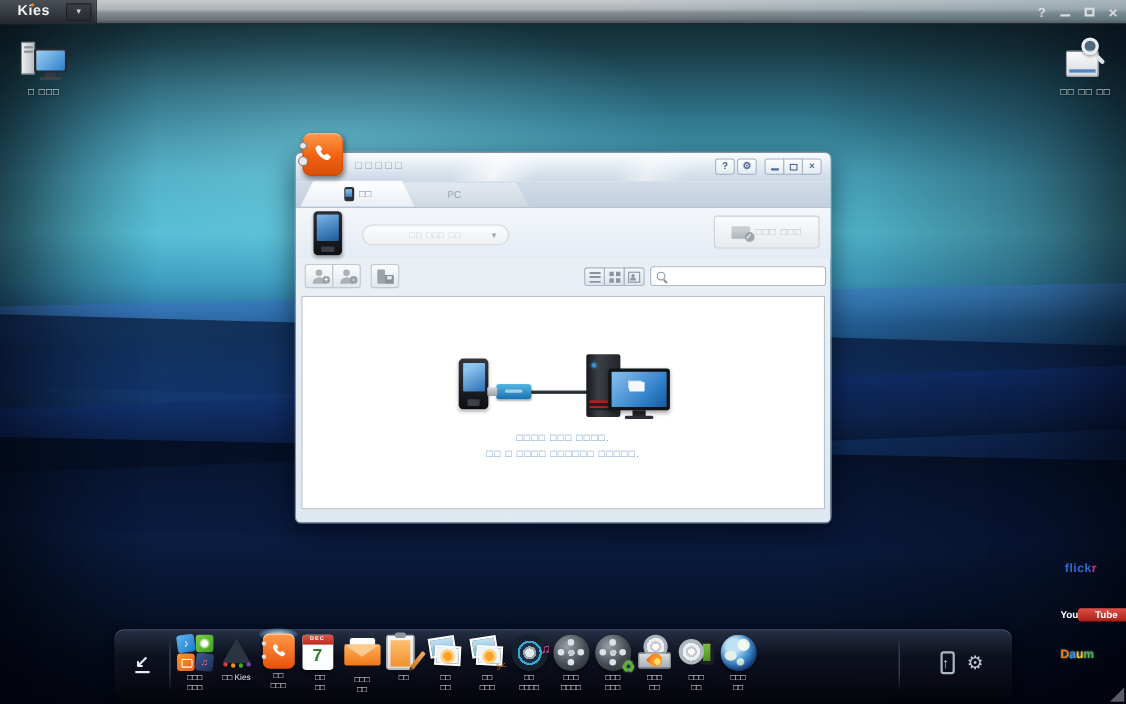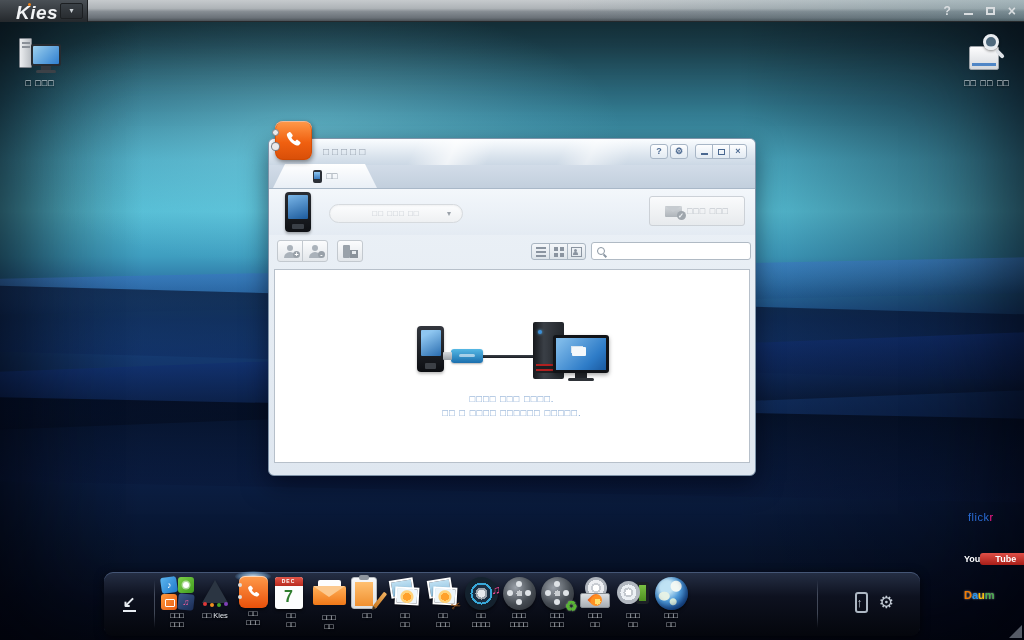--- a/index.html
+++ b/index.html
@@ -15,21 +15,21 @@
 .w1 { top:268px; height:36px; background:linear-gradient(180deg, rgba(60,110,200,0.45), rgba(20,50,120,0.1)); transform:skewY(-1.2deg); }
 .w2 { top:300px; height:66px; background:linear-gradient(180deg, rgba(6,18,46,0.65), rgba(10,30,80,0.25)); transform:skewY(1.6deg); }
 .w3 { top:352px; height:58px; background:linear-gradient(180deg, rgba(16,44,110,0.55), rgba(4,12,30,0.5)); transform:skewY(-2.2deg); }
 .w4 { top:408px; height:84px; background:linear-gradient(180deg, rgba(2,8,22,0.7), rgba(8,20,52,0.3)); transform:skewY(1.2deg); }
 
 
 .topbar { position:absolute; top:0; left:0; width:1024px; height:22px; z-index:50;
   background:linear-gradient(180deg,#c6cacd 0%,#aeb3b7 40%,#868d93 55%,#6a7178 85%,#4a5056 100%); border-bottom:1px solid #26292c; }
 .topbar .teal { position:absolute; inset:0; background:linear-gradient(90deg, transparent 55%, rgba(90,135,145,0.3)); }
 .kies-block { position:absolute; left:0; top:0; width:88px; height:22px; background:linear-gradient(180deg,#4a5056,#24282c); border-right:1px solid #1c1f22; }
-.kies-logo { position:absolute; left:16px; top:2px; font-size:19px; font-weight:bold; color:#f2f4f6; letter-spacing:0.5px;font-style:italic; }
+.kies-logo { position:absolute; left:16px; top:2px; font-size:13px; font-weight:bold; color:#f2f4f6; letter-spacing:0.5px; }
 .kies-dot { position:absolute; left:28px; top:3px; width:3px; height:3px; border-radius:50%; background:#f08019; }
 .kies-dd { position:absolute; left:60px; top:3px; width:23px; height:16px; border-radius:2px; background:linear-gradient(180deg,#3a4046,#282c30); border:1px solid #1c1f22; color:#cfd4d8; font-size:8px; text-align:center; line-height:14px; }
 .sys-controls { position:absolute; right:8px; top:0; height:22px; display:flex; align-items:center; gap:13px; color:#d9dde0; }
 .sys-help { font-size:12px; font-weight:bold; }
 .sys-min { width:9px; height:2px; background:#d9dde0; margin-top:6px; }
 .sys-max { width:9px; height:8px; border:2px solid #d9dde0; }
 .sys-close { font-size:14px; font-weight:bold; line-height:10px; }
 
 
 .desk-icon { position:absolute; z-index:10; text-align:center; cursor:default; }
@@ -202,21 +202,21 @@
               radial-gradient(circle at 55% 75%, #d8ecdc 0 3px, transparent 4px),
               radial-gradient(circle at 35% 30%, #bfe2f4 0 20%, #4f9ad8 45%, #1a55a0 80%, #0d3a78);
   box-shadow:inset -2px -3px 6px rgba(0,20,60,0.55), 0 2px 3px rgba(0,0,0,0.5); }
 .dock-right { position:absolute; right:26px; top:20px; display:flex; align-items:center; gap:16px; }
 .up-phone { position:relative; width:13px; height:21px; border:2px solid #aeb8c4; border-radius:3px; }
 .up-arrow { font-size:13px; font-weight:bold; color:#c6d0da; margin-left:-12px; }
 .gear-dock { font-size:17px; color:#c2cad4; line-height:17px; }
 
 
 .weblink { position:absolute; z-index:10; text-align:center; white-space:nowrap; }
-.lk-flickr { left:968px; top:511px; font-size:11px; font-weight:normal; letter-spacing:0.5px; }
+.lk-flickr { left:968px; top:511px; font-size:11px; font-weight:bold; letter-spacing:0.5px; }
 .fl-a { color:#2a6bd4; } .fl-b { color:#ff1a8c; }
 .lk-youtube { left:964px; top:554px; font-size:9px; font-weight:bold; }
 .yt-a { color:#fff; } .yt-b { color:#fff; background:linear-gradient(180deg,#e05048,#a81e18); padding:1px 15px; border-radius:3px; }
 .lk-daum { left:964px; top:589px; font-size:11px; font-weight:bold; text-shadow:0 0 2px rgba(255,255,255,0.6); }
 .dm-d { color:#f57c00; } .dm-a { color:#2196f3; } .dm-u { color:#ffc107; } .dm-m { color:#4caf50; }
 .corner-grip { position:absolute; right:2px; bottom:2px; width:0; height:0; border-left:13px solid transparent; border-bottom:13px solid rgba(190,200,212,0.45); z-index:12; }
 </style>
 </head>
 <body>
 
@@ -278,20 +278,23 @@
         <span class="wbtn">
             <span class="glyph-min"></span>
           </span>
         <span class="wbtn">
             <span class="glyph-max"></span>
           </span>
         <span class="wbtn">×</span>
       </span>
     </div>
     <div class="tabrow">
+      <div class="tab tab-pc">
+          <span>PC</span>
+        </div>
       <div class="tab tab-phone">
         <span class="mini-phone"></span>
         <span>□□</span>
       </div>
     </div>
     <div class="subheader">
       <div class="dev-thumb"></div>
       <div class="dev-select">
         <span>□□ □□□ □□</span>
         <span class="dev-caret">▾</span>

